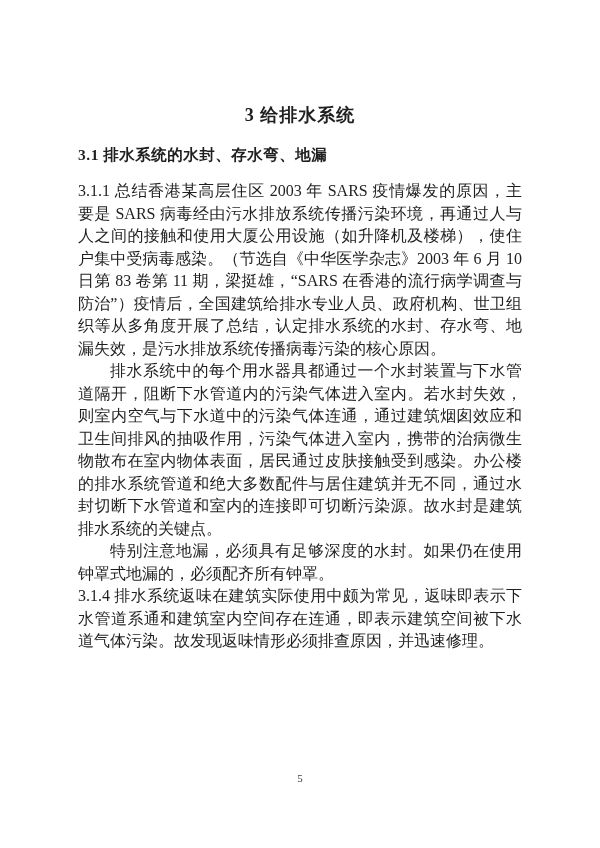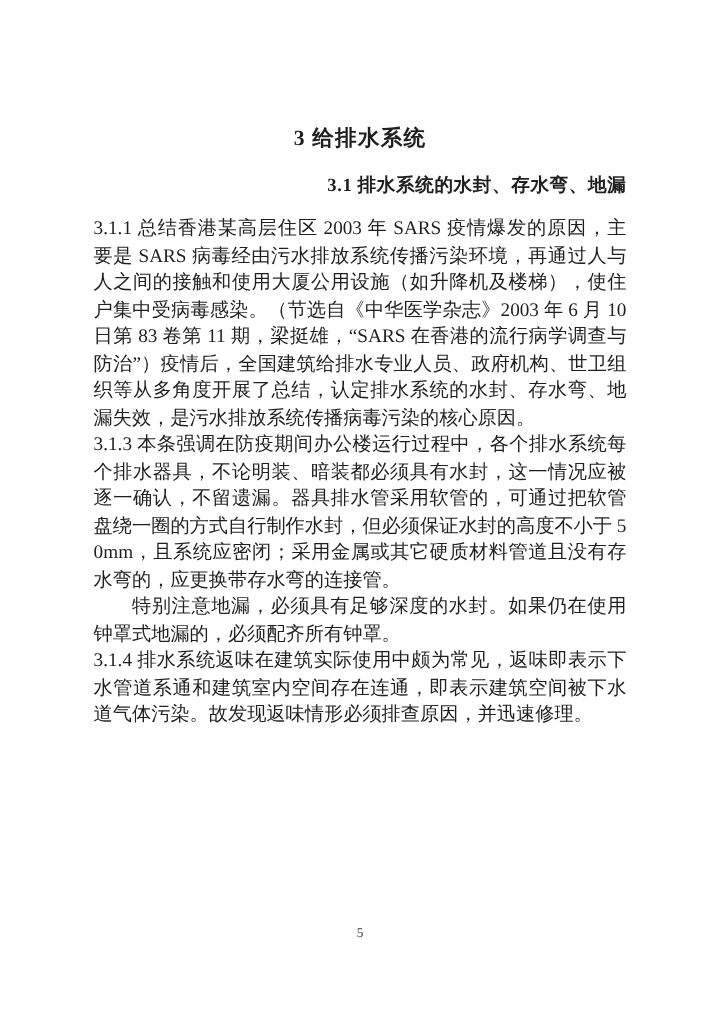--- a/index.html
+++ b/index.html
@@ -28,21 +28,21 @@
     line-height: 26px;
     font-weight: bold;
     text-align: center;
     letter-spacing: 1px;
   }
   h2.section {
     margin: 0 0 14px 0;
     font-size: 15.5px;
     line-height: 22px;
     font-weight: bold;
-    text-align: right;
+    text-align: left;
     letter-spacing: 0.5px;
   }
   .content p {
     margin: 0;
     font-size: 16px;
     line-height: 22.5px;
     text-align: justify;
     text-justify: inter-ideograph;
     word-break: break-all;
   }
@@ -60,18 +60,18 @@
   }
 </style>
 </head>
 <body>
 
 <div class="page">
   <div class="content">
     <h1 class="chapter">3 给排水系统</h1>
     <h2 class="section">3.1 排水系统的水封、存水弯、地漏</h2>
     <p>3.1.1 总结香港某高层住区 2003 年 SARS 疫情爆发的原因，主要是 SARS 病毒经由污水排放系统传播污染环境，再通过人与人之间的接触和使用大厦公用设施（如升降机及楼梯），使住户集中受病毒感染。（节选自《中华医学杂志》2003 年 6 月 10 日第 83 卷第 11 期，梁挺雄，“SARS 在香港的流行病学调查与防治”）疫情后，全国建筑给排水专业人员、政府机构、世卫组织等从多角度开展了总结，认定排水系统的水封、存水弯、地漏失效，是污水排放系统传播病毒污染的核心原因。</p>
-    <p>3.1.3 本条强调在防疫期间办公楼运行过程中，各个排水系统每个排水器具，不论明装、暗装都必须具有水封，这一情况应被逐一确认，不留遗漏。器具排水管采用软管的，可通过把软管盘绕一圈的方式自行制作水封，但必须保证水封的高度不小于 50mm，且系统应密闭；采用金属或其它硬质材料管道且没有存水弯的，应更换带存水弯的连接管。</p>
+    <p class="indent">排水系统中的每个用水器具都通过一个水封装置与下水管道隔开，阻断下水管道内的污染气体进入室内。若水封失效，则室内空气与下水道中的污染气体连通，通过建筑烟囱效应和卫生间排风的抽吸作用，污染气体进入室内，携带的治病微生物散布在室内物体表面，居民通过皮肤接触受到感染。办公楼的排水系统管道和绝大多数配件与居住建筑并无不同，通过水封切断下水管道和室内的连接即可切断污染源。故水封是建筑排水系统的关键点。</p>
     <p class="indent">特别注意地漏，必须具有足够深度的水封。如果仍在使用钟罩式地漏的，必须配齐所有钟罩。</p>
     <p>3.1.4 排水系统返味在建筑实际使用中颇为常见，返味即表示下水管道系通和建筑室内空间存在连通，即表示建筑空间被下水道气体污染。故发现返味情形必须排查原因，并迅速修理。</p>
   </div>
   <div class="page-number">5</div>
 </div>
 
 </body></html>

